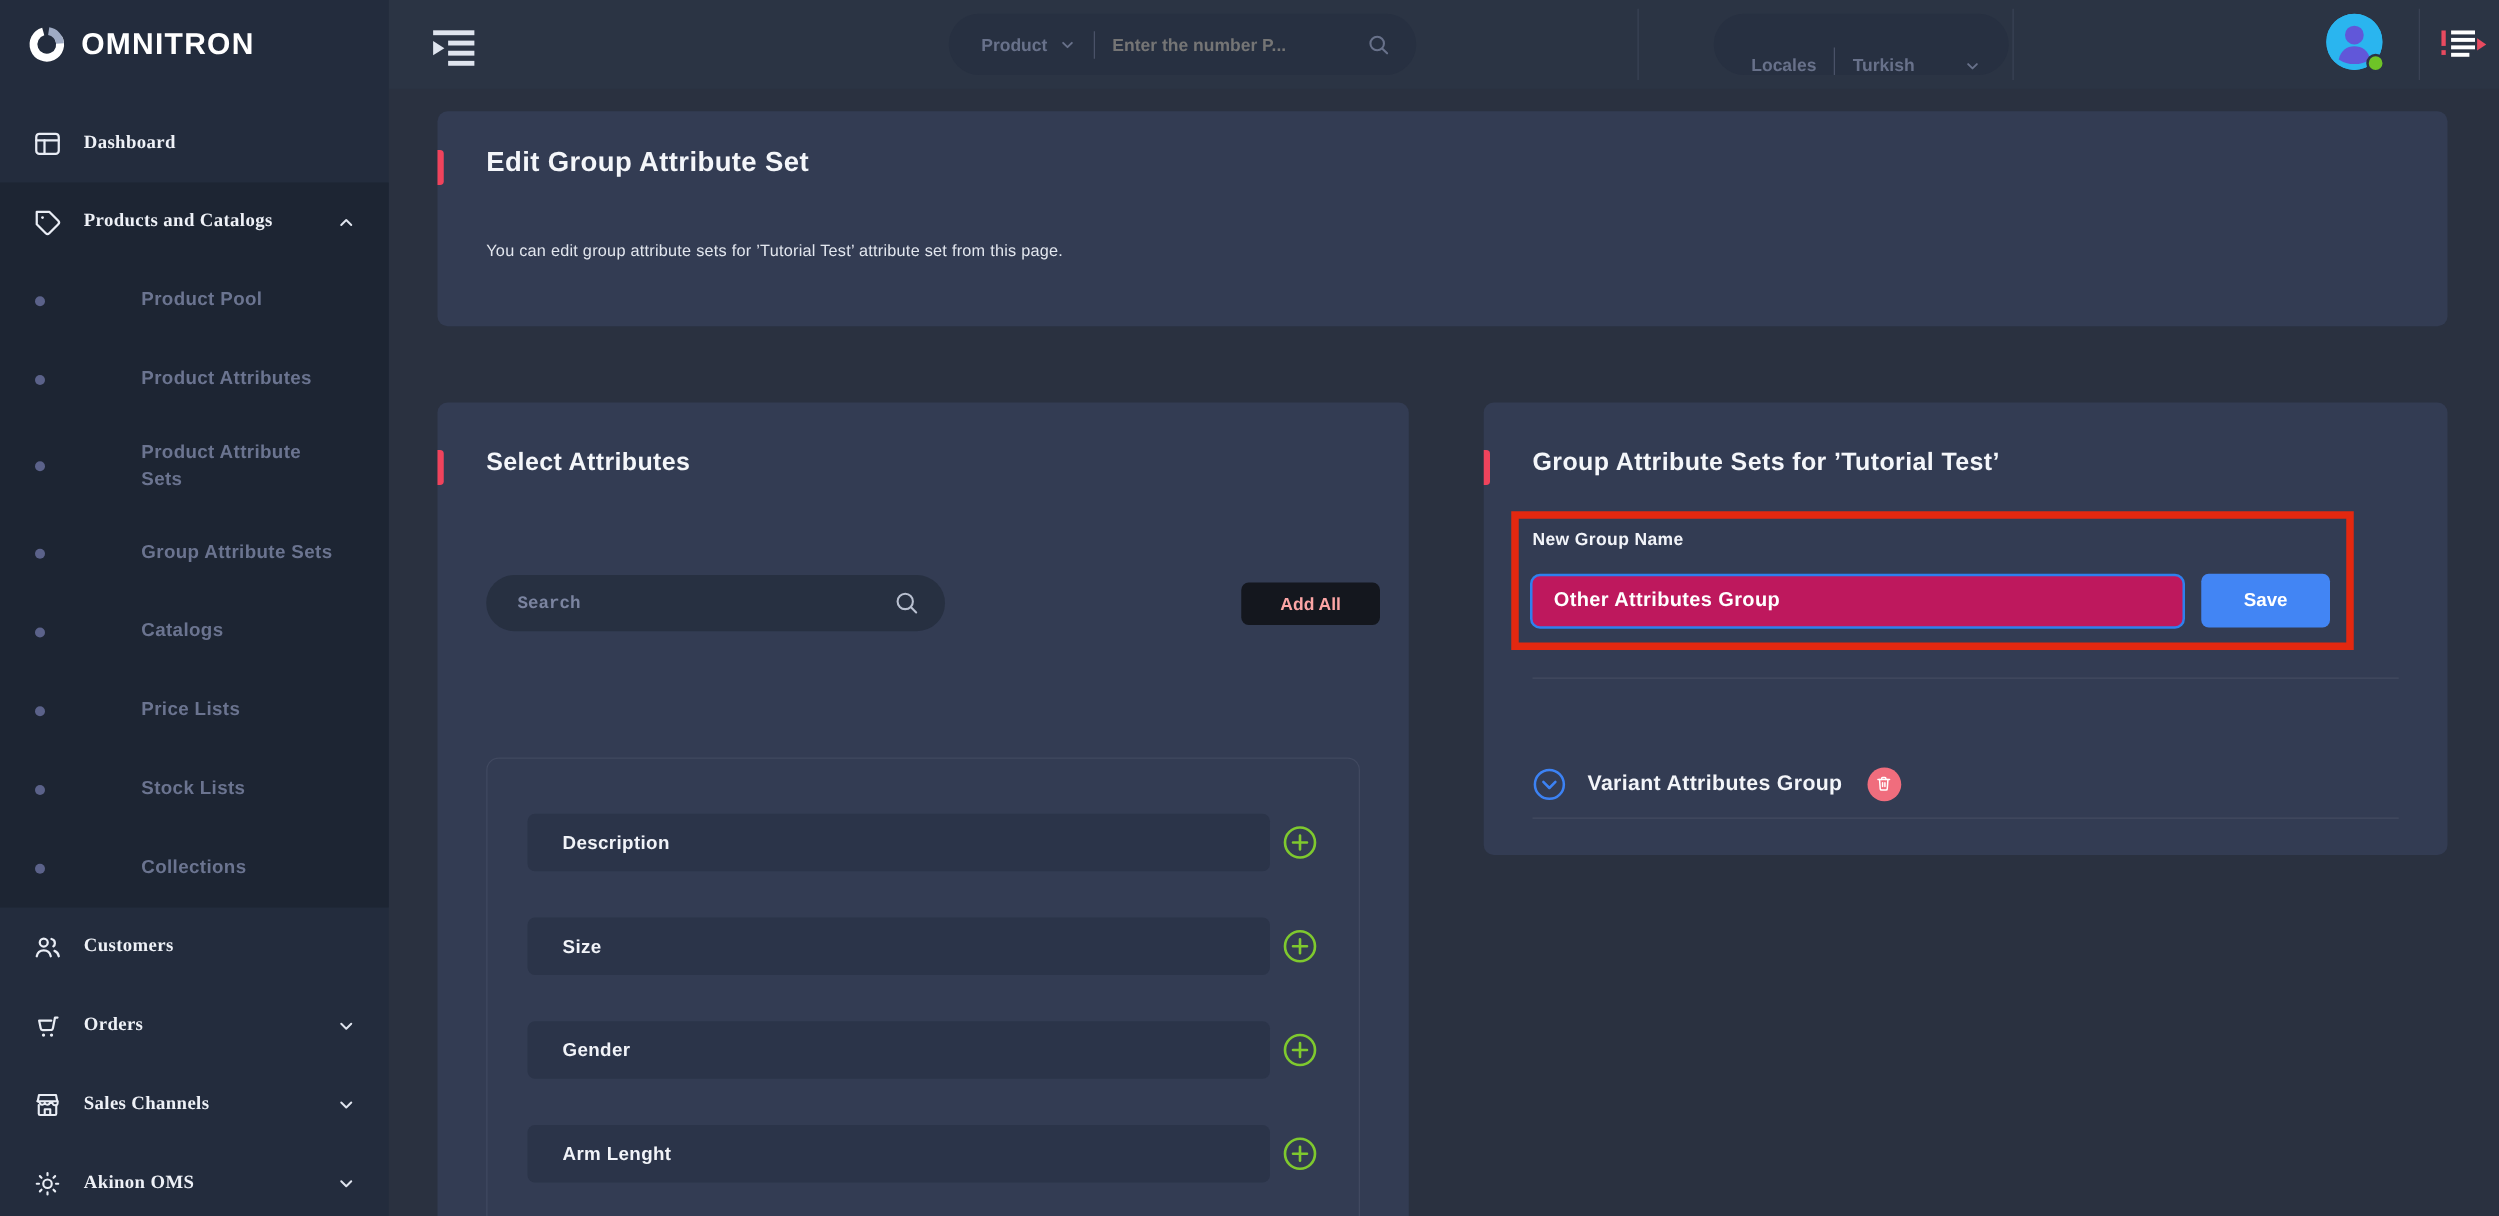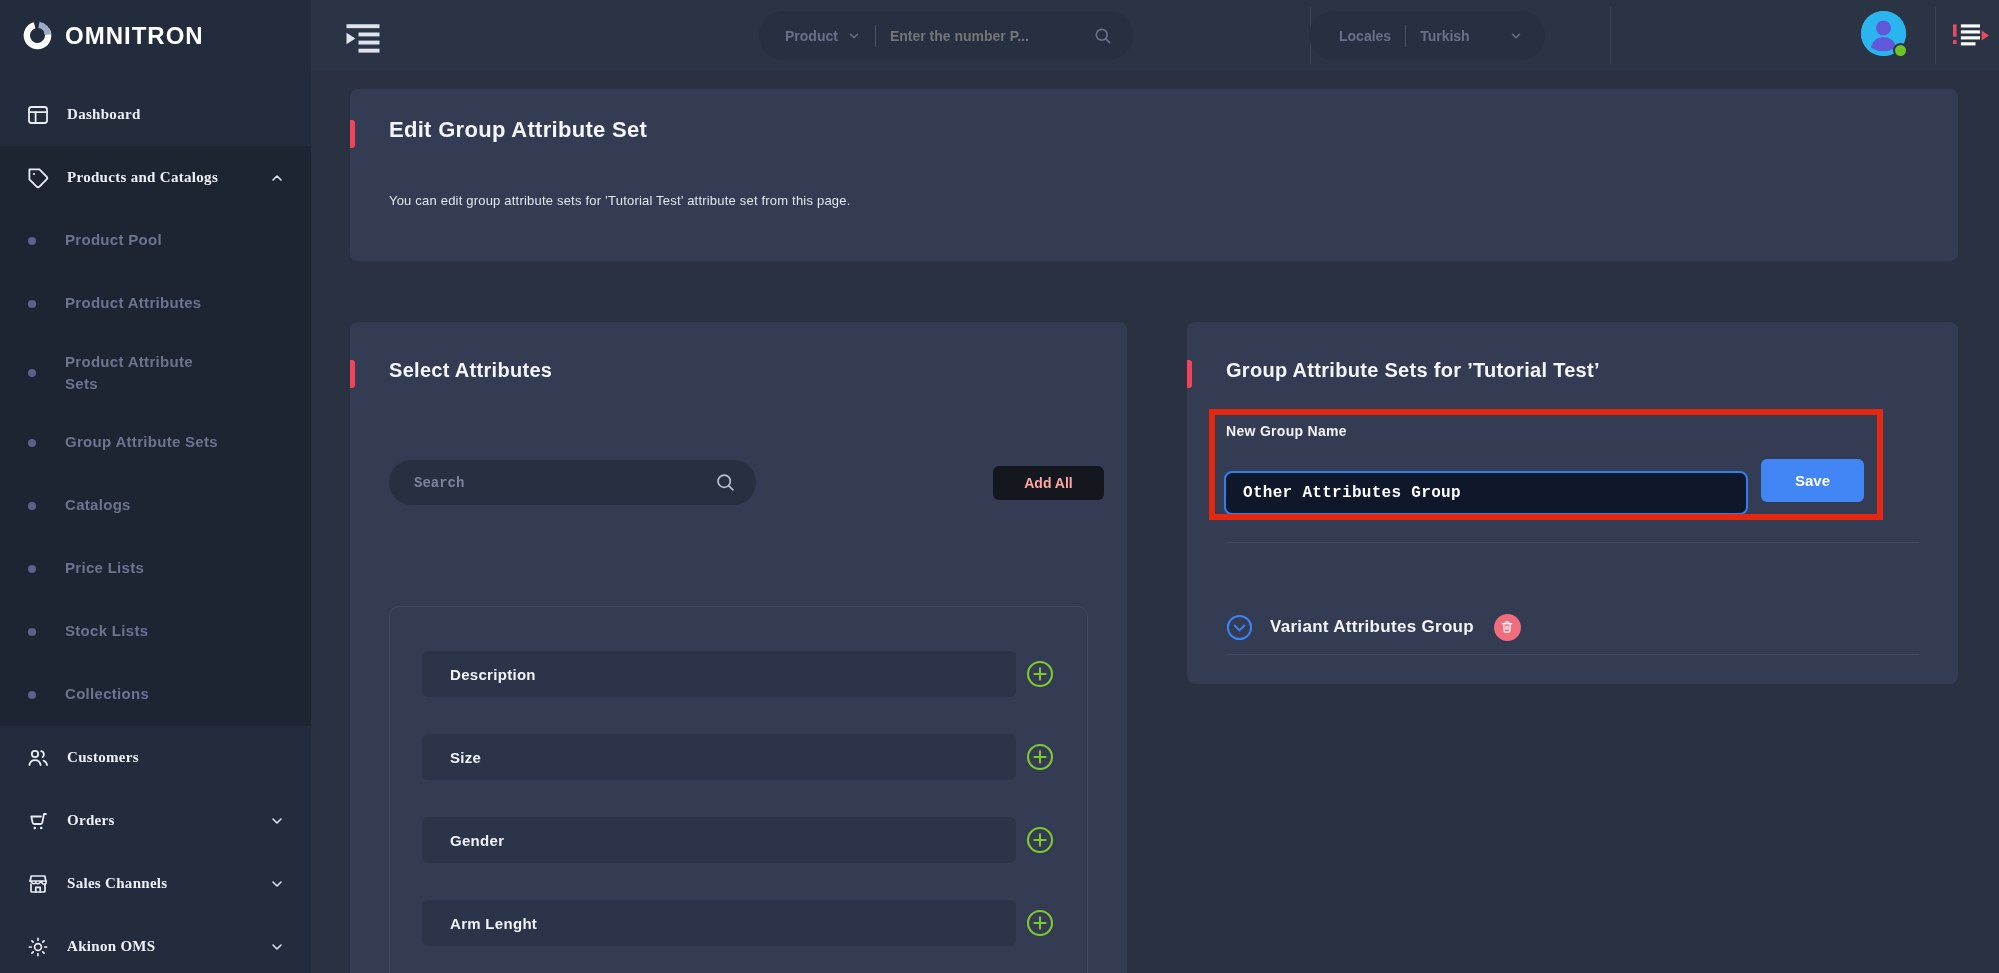--- a/index.html
+++ b/index.html
@@ -12,34 +12,34 @@
   .logo-row { height:71px; display:flex; align-items:center; padding-left:22px; gap:12px; }
   .logo-text { color:#ffffff; font-size:24px; font-weight:bold; letter-spacing:1px; }
   .nav { padding-top:12px; }
   .sb-item { height:63px; display:flex; align-items:center; padding:0 26px; cursor:pointer; }
   .sb-icon { width:24px; height:24px; flex:0 0 24px; color:#e9edf5; }
   .sb-icon svg { width:100%; height:100%; }
   .sb-label { margin-left:17px; font-size:15px; font-weight:bold; color:#eef1f7; letter-spacing:.3px;font-family:Liberation Serif, serif; }
   .sb-chevron { margin-left:auto; width:16px; height:16px; color:#dfe4ee; }
   .sb-chevron svg { width:100%; height:100%; }
   .sb-group { background:#1d2533; }
-  .sb-sub { height:63px; display:flex; align-items:center; padding:0 26px 0 28px; cursor:pointer; }
+  .sb-sub { height:63px; display:flex; align-items:center; padding:0 26px 0 28px; cursor:pointer;gap:48px; }
   .sb-sub.tall { height:76px; }
   .sb-dot { width:8px; height:8px; border-radius:50%; background:#5b628a; flex:0 0 8px; }
   .sb-sub-label { margin-left:29px; font-size:15px; font-weight:bold; color:#6b7490;
     letter-spacing:.3px; max-width:170px; line-height:1.5; }
 
   
   .topbar { position:absolute; left:311px; top:0; width:1688px; height:71px;
     background:#2b3444; z-index:4; }
   .outdent { position:absolute; left:31px; top:22px; width:42px; height:28px; cursor:pointer; }
   .tb-pill { position:absolute; top:11px; height:49px; border-radius:25px; background:#273041;
     display:flex; align-items:center; color:#68718a; font-weight:bold; font-size:14px; }
   .tb-search { left:448px; width:374px; padding:0 20px 0 26px; cursor:pointer; }
-  .tb-locales { left:998px; width:236px; padding:0 22px 0 30px; cursor:pointer; }
+  .tb-locales { left:1060px; width:236px; padding:0 22px 0 30px; cursor:pointer;align-items:flex-end; }
   .tb-vline { position:absolute; top:7px; height:57px; width:1px; background:#3a4254; }
   .pill-divider { width:1px; height:22px; background:#4a5268; margin:0 14px; }
   .tb-chevron { width:14px; height:14px; margin-left:9px; color:#68718a; }
   .tb-chevron svg { width:100%; height:100%; }
   .tb-searchicon { width:20px; height:20px; margin-left:auto; color:#68718a; }
   .tb-searchicon svg { width:100%; height:100%; }
   .avatar { position:absolute; left:1550px; top:11px; width:45px; height:45px; border-radius:50%;
     background:#2ab5ef; cursor:pointer; }
   .avatar svg { width:100%; height:100%; }
   .avatar-status { position:absolute; right:-2px; bottom:-2px; width:15px; height:15px;
@@ -78,23 +78,23 @@
   .plus-btn { position:absolute; left:636px; width:28px; height:28px; cursor:pointer; }
   .plus-btn svg { width:100%; height:100%; }
 
   .right-card { left:876px; top:251px; width:771px; height:362px; }
   .ga-title { top:37px; font-size:20px; }
   .annotation { position:absolute; left:22px; top:87px; width:674px; height:111px;
     border:6px solid #e42810; pointer-events:none; z-index:3; }
   .ng-label { position:absolute; left:39px; top:101px; color:#f2f4f9; font-weight:bold;
     font-size:14px; letter-spacing:.3px; }
   .ng-input { position:absolute; left:37px; top:137px; width:524px; height:44px;
-    background:#0f172a; border:2px solid #2f80ed; border-radius:8px; color:#ffffff;
+    background:#be185d; border:2px solid #2f80ed; border-radius:8px; color:#ffffff;
     font-weight:bold; font-size:16px; padding-left:17px; outline:none; letter-spacing:.3px;
-    font-family:Liberation Mono, monospace;margin-top:12px; }
+    font-family:Liberation Sans, sans-serif; }
   .save-btn { position:absolute; left:574px; top:137px; width:103px; height:43px;
     background:#4285f4; border:none; border-radius:6px; color:#ffffff; font-weight:bold;
     font-size:15px; cursor:pointer; font-family:"Liberation Sans", sans-serif; }
   .rc-divider { position:absolute; left:39px; width:693px; height:1px; background:rgba(255,255,255,0.08); }
   .group-row { position:absolute; left:39px; top:291px; height:28px; display:flex; align-items:center; }
   .chev-circle { width:27px; height:27px; cursor:pointer; }
   .chev-circle svg { width:100%; height:100%; }
   .group-name { margin-left:17px; color:#f3f5f9; font-weight:bold; font-size:17px; letter-spacing:.3px; }
   .trash-btn { margin-left:20px; width:27px; height:27px; border-radius:50%; background:#f06d7d;
     display:flex; align-items:center; justify-content:center; cursor:pointer; border:none; }

